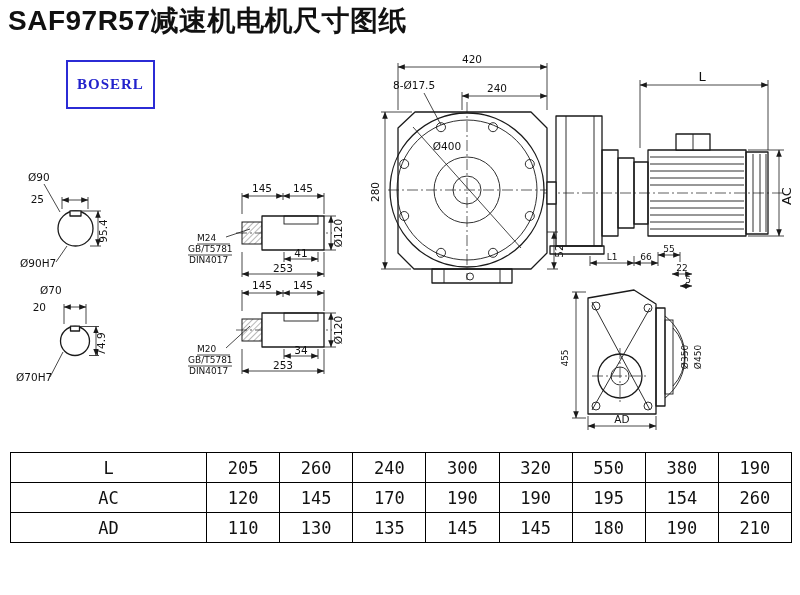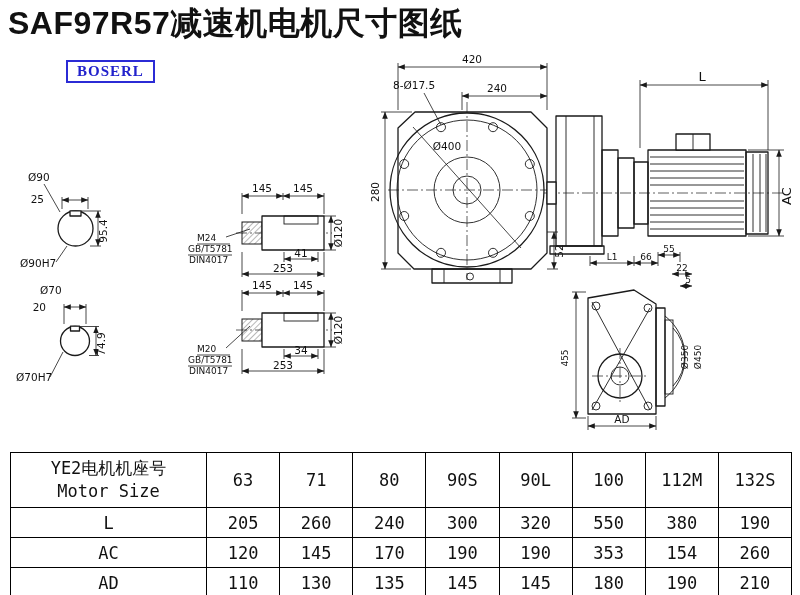--- a/index.html
+++ b/index.html
@@ -1,21 +1,21 @@
 <!DOCTYPE html>
 <html><head>
 <meta charset="utf-8">
 <style>
   html,body{margin:0;padding:0;background:#fff;}
   .page{position:relative;width:800px;height:595px;background:#fff;overflow:hidden;
         font-family:"Liberation Sans",sans-serif;color:#111;}
-  .title{position:absolute;left:8px;top:2px;font-size:32px;font-weight:bold;
+  .title{position:absolute;left:8px;top:2px;font-size:28px;font-weight:bold;
          letter-spacing:0.5px;white-space:nowrap;}
   .logo{position:absolute;left:66px;top:60px;border:2px solid #2b2bd5;color:#2222cc;
-        padding:1px 9px;font-family:"Liberation Serif",serif;font-size:15px;
+        padding:14px 9px;font-family:"Liberation Serif",serif;font-size:15px;
         font-weight:bold;letter-spacing:1px;background:#fff;}
   svg{position:absolute;left:0;top:0;}
   .ol{stroke:#1a1a1a;stroke-width:1.3;fill:none;stroke-linejoin:round;}
   .ow{stroke:#1a1a1a;stroke-width:1.3;fill:#fff;stroke-linejoin:round;}
   .o2{stroke:#1a1a1a;stroke-width:0.9;fill:none;}
   .dl{stroke:#1a1a1a;stroke-width:0.8;fill:none;}
   .cl{stroke:#1a1a1a;stroke-width:0.7;fill:none;stroke-dasharray:11 3 2 3;}
   .dt{font-family:"DejaVu Sans",sans-serif;font-size:10.5px;fill:#111;}
   .sm{font-size:9px;}
   .md{font-size:13px;}
@@ -284,52 +284,38 @@
           <col>
           <col>
           <col>
           <col>
           <col>
           <col>
           <col>
       </colgroup>
       <tbody>
         <tr>
-          <td class="hdr">
-            <div>YE2电机机座号</div>
-            <div>Motor Size</div>
-          </td>
-          <td class="hdr">63</td>
-          <td class="hdr">71</td>
-          <td class="hdr">80</td>
-          <td class="hdr">90S</td>
-          <td class="hdr">90L</td>
-          <td class="hdr">100</td>
-          <td class="hdr">112M</td>
-          <td class="hdr">132S</td>
-        </tr>
-        <tr>
           <td>L</td>
           <td>205</td>
           <td>260</td>
           <td>240</td>
           <td>300</td>
           <td>320</td>
           <td>550</td>
           <td>380</td>
           <td>190</td>
         </tr>
         <tr>
           <td>AC</td>
           <td>120</td>
           <td>145</td>
           <td>170</td>
           <td>190</td>
           <td>190</td>
-          <td>353</td>
+          <td>195</td>
           <td>154</td>
           <td>260</td>
         </tr>
         <tr>
           <td>AD</td>
           <td>110</td>
           <td>130</td>
           <td>135</td>
           <td>145</td>
           <td>145</td>

